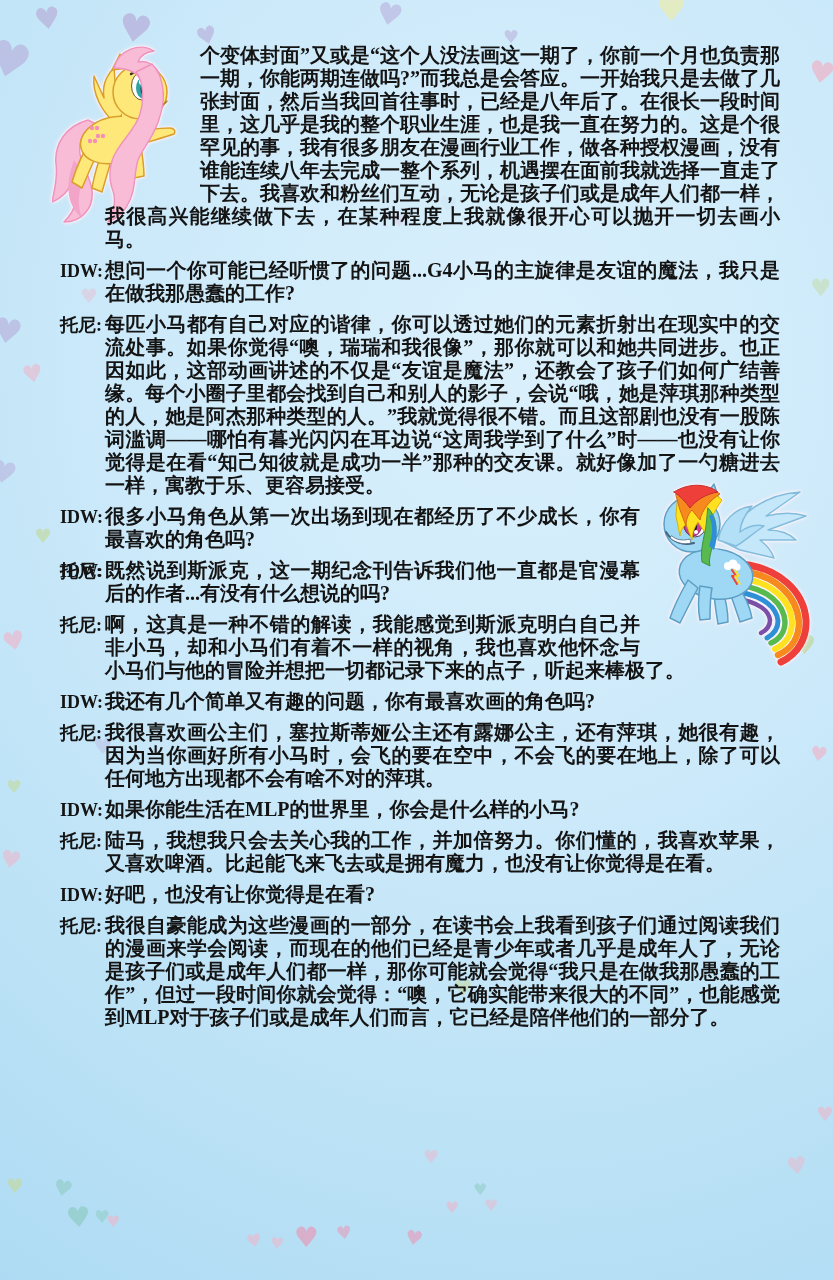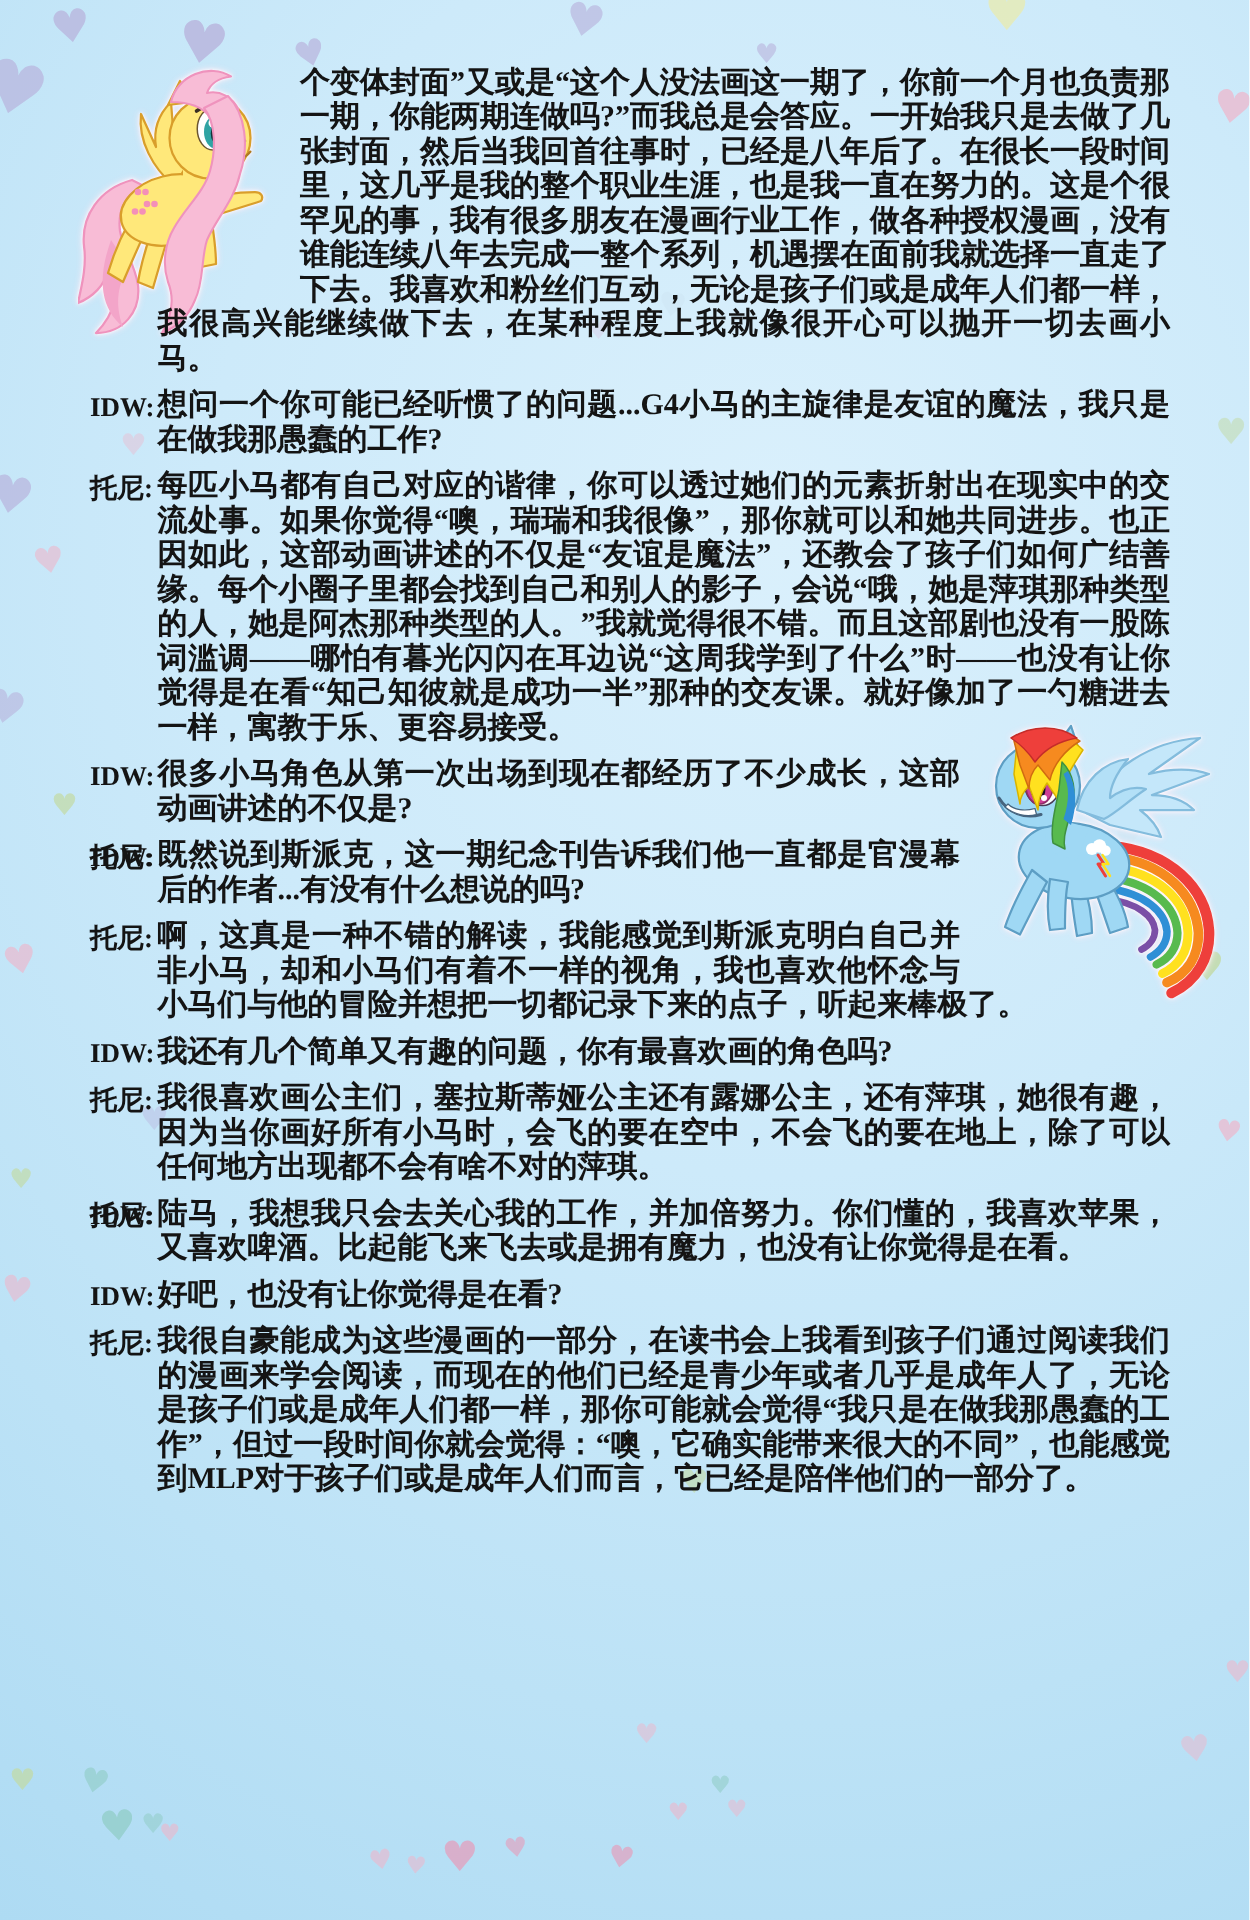--- a/index.html
+++ b/index.html
@@ -183,21 +183,21 @@
       <span>想问一个你可能已经听惯了的问题...G4小马的主旋律是友谊的魔法，我只是在做我那愚蠢的工作?</span>
     </div>
 
     <div class="block qa">
       <span class="speaker">托尼:</span>
       <span>每匹小马都有自己对应的谐律，你可以透过她们的元素折射出在现实中的交流处事。如果你觉得“噢，瑞瑞和我很像”，那你就可以和她共同进步。也正因如此，这部动画讲述的不仅是“友谊是魔法”，还教会了孩子们如何广结善缘。每个小圈子里都会找到自己和别人的影子，会说“哦，她是萍琪那种类型的人，她是阿杰那种类型的人。”我就觉得很不错。而且这部剧也没有一股陈词滥调——哪怕有暮光闪闪在耳边说“这周我学到了什么”时——也没有让你觉得是在看“知己知彼就是成功一半”那种的交友课。就好像加了一勺糖进去一样，寓教于乐、更容易接受。</span>
     </div>
 
     <div class="block qa">
       <span class="rd-spacer-a"></span><span class="rd-spacer-b"></span><span class="speaker">IDW:</span>
-      <span>很多小马角色从第一次出场到现在都经历了不少成长，这部动画讲述的不仅是?</span>
+      <span>很多小马角色从第一次出场到现在都经历了不少成长，你有最喜欢的角色吗?</span>
     </div>
 
     <div class="block qa">
       <span class="speaker">托尼:</span>
     </div>
 
     <div class="block qa">
       <span class="speaker">IDW:</span>
       <span>既然说到斯派克，这一期纪念刊告诉我们他一直都是官漫幕后的作者...有没有什么想说的吗?</span>
     </div>
@@ -212,20 +212,21 @@
       <span>我还有几个简单又有趣的问题，你有最喜欢画的角色吗?</span>
     </div>
 
     <div class="block qa">
       <span class="speaker">托尼:</span>
       <span>我很喜欢画公主们，塞拉斯蒂娅公主还有露娜公主，还有萍琪，她很有趣，因为当你画好所有小马时，会飞的要在空中，不会飞的要在地上，除了可以任何地方出现都不会有啥不对的萍琪。</span>
     </div>
 
     <div class="block qa">
       <span class="speaker">IDW:</span>
+      <span>如果你能生活在MLP的世界里，你会是什么样的小马?</span>
     </div>
 
     <div class="block qa">
       <span class="speaker">托尼:</span>
       <span>陆马，我想我只会去关心我的工作，并加倍努力。你们懂的，我喜欢苹果，又喜欢啤酒。比起能飞来飞去或是拥有魔力，也没有让你觉得是在看。</span>
     </div>
 
     <div class="block qa">
       <span class="speaker">IDW:</span>
       <span>好吧，也没有让你觉得是在看?</span>

